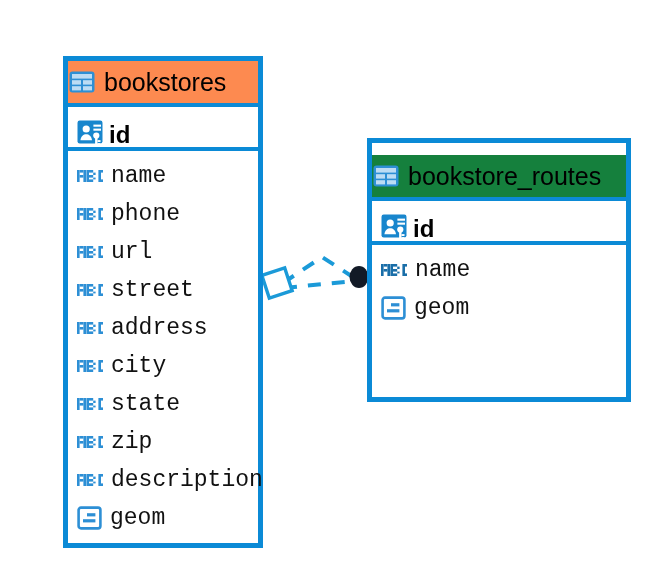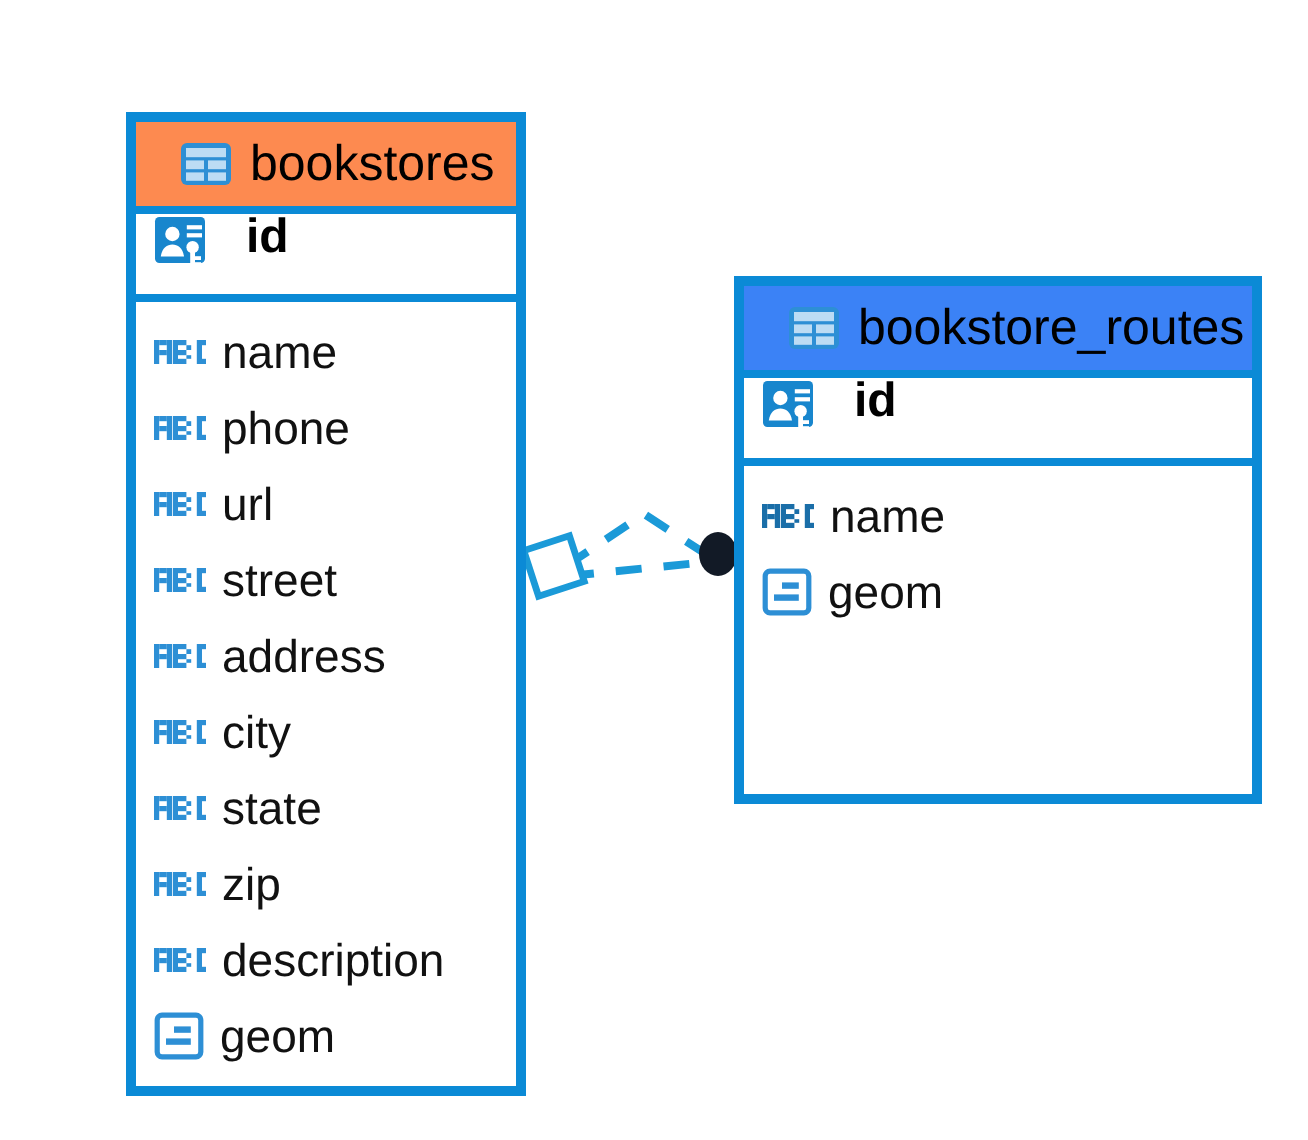--- a/index.html
+++ b/index.html
@@ -39,41 +39,41 @@
     border: 5px solid #0b8ad6;
     background: #ffffff;
     z-index: 2;
   }
 
   .entity-header {
     display: flex;
     align-items: center;
     box-sizing: border-box;
     height: 46px;
-    padding-left: 22px;
+    padding-left: 1px;
     gap: 9px;
     border-bottom: 4px solid #0b8ad6;
   }
   .entity-header.accent-orange { background: #fd8a50; }
-  .entity-header.accent-gray   { background: #3b82f6; }
+  .entity-header.accent-gray   { background: #15803d; margin-top: 12px; }
 
   .entity-title {
     font-size: 25px;
     color: #000000;
     line-height: 1;
     white-space: nowrap;
   }
 
   .pk-row {
     display: flex;
-    align-items: flex-start;
+    align-items: flex-end;
     box-sizing: border-box;
     height: 44px;
     padding-left: 9px;
-    gap: 18px;
+    gap: 4px;
     border-bottom: 4px solid #0b8ad6;
     background: #ffffff;
   }
   .pk-row .field-label {
     font-size: 24px;
     font-weight: bold;
     color: #000000;
     line-height: 1;
     white-space: nowrap;
   }
@@ -86,20 +86,21 @@
     align-items: center;
     height: 38px;
     padding-left: 9px;
     gap: 8px;
   }
   .field-row .field-label {
     font-size: 23px;
     color: #111111;
     line-height: 1;
     white-space: nowrap;
+    font-family: Liberation Mono, monospace;
   }
 
   
   .icon {
     display: inline-flex;
     align-items: center;
     justify-content: center;
     flex: none;
     line-height: 0;
   }

